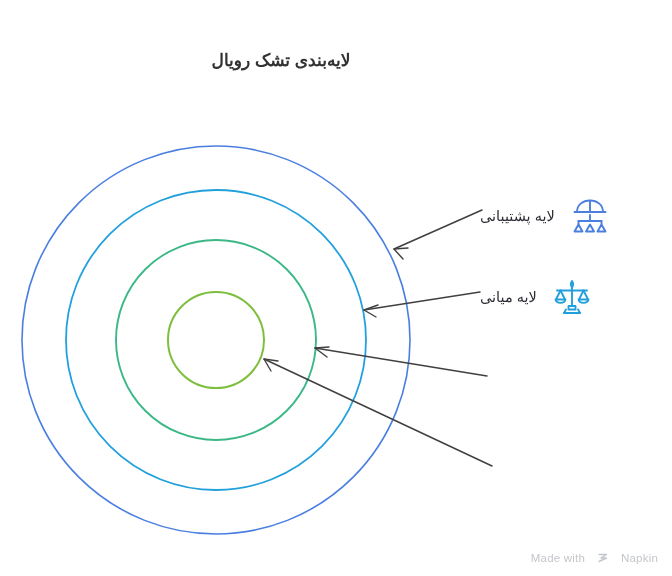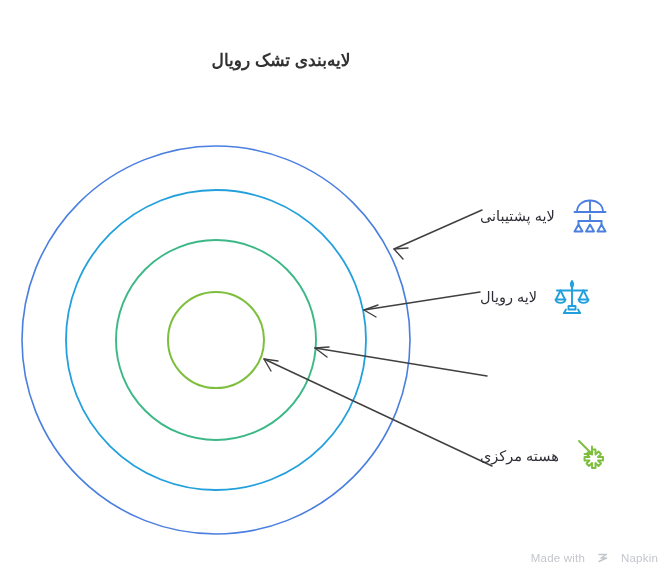--- a/index.html
+++ b/index.html
@@ -150,37 +150,24 @@
         <path d="M5.5 24.5 C6.5 29, 14.5 29, 15.5 24.5 Z"></path>
         <path d="M33.5 15.5 L29 24.5"></path>
         <path d="M33.5 15.5 L38 24.5"></path>
         <path d="M28.5 24.5 C29.5 29, 37.5 29, 38.5 24.5 Z"></path>
         <path d="M18.5 31 L25.5 31 L25.5 34.5 L18.5 34.5 Z"></path>
         <path d="M14 38 L30 38"></path>
         <path d="M16 34.5 L14 38"></path>
         <path d="M28 34.5 L30 38"></path>
       </svg>
     </span>
-    <span class="legend-label">لایه رویال</span>
+    <span class="legend-label">لایه میانی</span>
   </div>
 
 
-  <div class="legend-row" id="row3">
-    <span class="legend-icon">
-      <svg width="44" height="44" viewBox="0 0 44 44" fill="none" stroke="#7dbf3c" stroke-width="1.9" stroke-linecap="round" stroke-linejoin="round">
-        <path d="M7 7 L20 20"></path>
-        <path d="M20 12.5 L20 20 L12.5 20"></path>
-        <path d="M23.5 20.5 L26.5 17.5 L29 20 L26 23 L31 23 L31 26.5 L26 26.5
-                 L29 29.5 L26.5 32 L23.5 29 L23.5 34 L20 34 L20 29 L17 32
-                 L14.5 29.5 L17.5 26.5 L12.5 26.5 L12.5 23 L17.5 23 L14.5 20
-                 L17 17.5 L20 20.5 L20 15.5 L23.5 15.5 Z"></path>
-      </svg>
-    </span>
-    <span class="legend-label">هسته مرکزی</span>
-  </div>
 
   <div id="watermark">
     <span>Made with</span>
     <span class="wm-mark">
       <svg width="12" height="12" viewBox="0 0 12 12" fill="none" stroke="#c3c6cb" stroke-width="1.4" stroke-linecap="round" stroke-linejoin="round">
         <path d="M2 2.5 L9.5 2.5 L4 6 L9.5 6 L2 9.5"></path>
       </svg>
     </span>
     <span>Napkin</span>
   </div>

